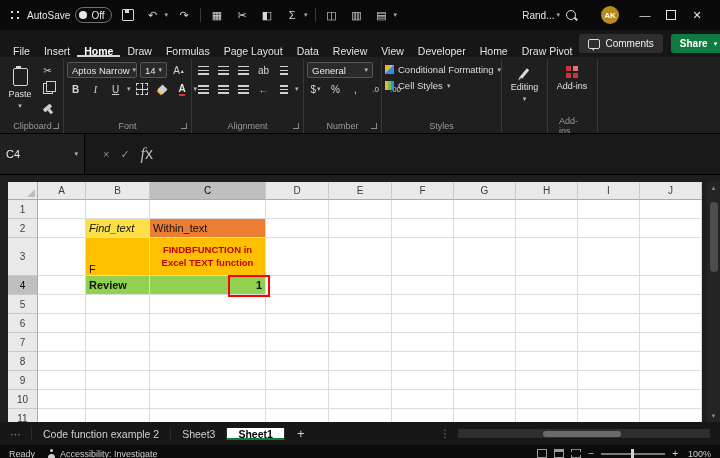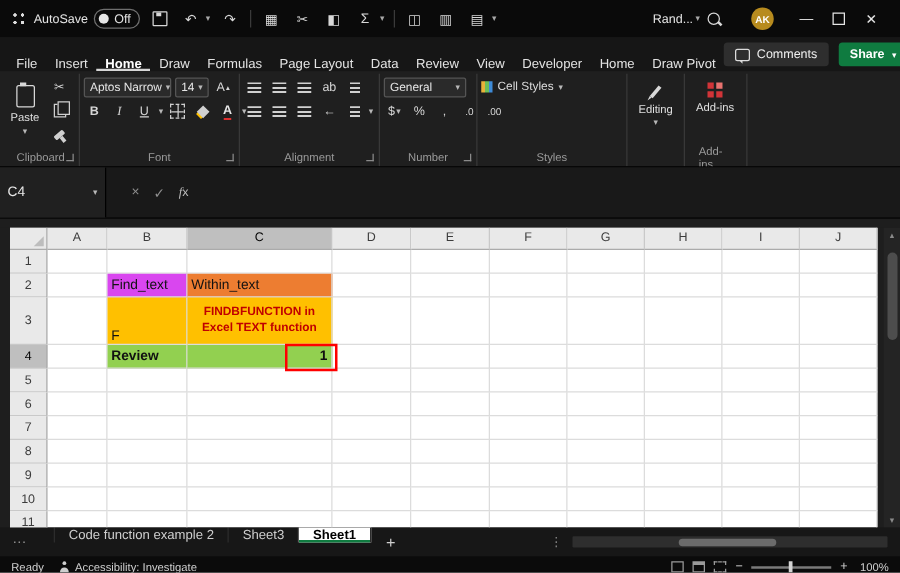--- a/index.html
+++ b/index.html
@@ -83,21 +83,21 @@
   .ic-addins span:nth-child(2){background:#E8726F;}
   .ic-analyze{width:14px;height:12px;position:relative;background:
     linear-gradient(to right,#d8d8d8 0 2px,transparent 2px 4px,#d8d8d8 4px 6px,transparent 6px 8px,#d8d8d8 8px 10px,transparent 10px);
     background-size:10px 9px;background-position:0 3px;background-repeat:no-repeat;}
   .ic-analyze::after{content:"";position:absolute;right:0;top:0;width:6px;height:6px;border:1.5px solid #d8d8d8;border-radius:50%;}
 
   
   .fbar{height:40px;background:#191919;display:flex;align-items:stretch;flex:none;border-bottom:1px solid #000;}
   .namebox{width:72px;background:#202020;border-right:1px solid #000;display:flex;align-items:center;padding:0 6px;color:#e8e8e8;font-size:11px;flex:none;}
   .fxzone{width:86px;display:flex;align-items:center;justify-content:center;gap:11px;color:#8f8f8f;font-size:11px;flex:none;}
-  .fxzone .fx{font-size:10px;color:#bdbdbd;}
+  .fxzone .fx{font-size:16px;color:#bdbdbd;}
   .fx i{font-family:"Liberation Serif",serif;}
   .finput{flex:1;background:#FFFFFF;color:#000;font-size:12px;padding:4px 8px;position:relative;}
   .finput .fchev{position:absolute;right:6px;top:4px;color:#777;font-size:8px;}
 
   .gapstrip{height:7px;background:#1E1E1E;flex:none;}
 
   
   .sheetwrap{height:240px;display:flex;background:#1E1E1E;flex:none;overflow:hidden;}
   .leftstrip{width:8px;background:#1E1E1E;flex:none;}
   .grid{width:694px;background:#fff;position:relative;flex:none;overflow:hidden;}
@@ -113,21 +113,21 @@
   .cell.multiline{flex-direction:column;justify-content:center;align-items:center;font-size:9.5px;line-height:1.3;font-weight:bold;}
   .annotation{position:absolute;box-sizing:border-box;border:2px solid #FF0000;left:220px;top:93px;width:42px;height:22px;pointer-events:none;}
   .rightstrip{flex:1;background:#1E1E1E;display:flex;justify-content:flex-end;}
   .vscroll{width:13px;background:#242424;position:relative;}
   .vthumb{position:absolute;top:20px;left:2.5px;width:8px;height:70px;background:#4D4D4D;border-radius:4px;}
   .varrow{position:absolute;left:0;width:13px;text-align:center;color:#8a8a8a;font-size:7px;}
 
   
   .tabbar{height:23px;background:#171717;display:flex;align-items:stretch;flex:none;color:#cfcfcf;font-size:10.5px;}
   .tab-nav{display:flex;align-items:center;gap:8px;padding:0 10px;color:#9a9a9a;font-size:11px;}
-  .stabs{display:flex;align-items:flex-start;margin-left:12px;}
+  .stabs{display:flex;align-items:center;}
   .stab{display:flex;align-items:center;padding:0 11px;border-right:1px solid #2c2c2c;white-space:nowrap;}
   .stab:first-child{border-left:1px solid #2c2c2c;}
   .stab.active{background:#FFFFFF;color:#000;font-weight:bold;box-shadow:inset 0 -2px 0 #107C41;}
   .addsheet{display:flex;align-items:center;padding:0 12px;color:#cfcfcf;font-size:13px;}
   .tab-right{flex:1;display:flex;align-items:center;gap:8px;padding-right:10px;justify-content:flex-end;}
   .hscroll{width:252px;height:9px;background:#2E2E2E;border-radius:1px;position:relative;}
   .hthumb{position:absolute;left:85px;top:1.5px;width:78px;height:6px;background:#6B6B6B;border-radius:3px;}
   .tab-dots{color:#8a8a8a;font-size:10px;}
 
   
@@ -346,20 +346,25 @@
       </div>
       <div class="grp-label">
         <span>Number</span>
           <span class="dlg"></span>
       </div>
     </div>
 
     <div class="rgroup" style="width:120px">
       <div class="grp-body col" style="gap:1px">
         <div class="stylebtn">
+          <span class="ic-sq ic-cf"></span>
+          <span>Conditional Formatting</span>
+            <span class="car">▾</span>
+        </div>
+        <div class="stylebtn">
           <span class="ic-sq ic-cs"></span>
           <span>Cell Styles</span>
             <span class="car">▾</span>
         </div>
       </div>
       <div class="grp-label">
         <span>Styles</span>
       </div>
     </div>
 
@@ -436,21 +441,21 @@
             <div class="cell" style="width: 63px;"></div>
             <div class="cell" style="width: 62px;"></div>
             <div class="cell" style="width: 62px;"></div>
             <div class="cell" style="width: 62px;"></div>
             <div class="cell" style="width: 62px;"></div>
             <div class="cell" style="width: 62px;"></div>
           </div>
           <div class="grow">
             <div class="rowhdr">2</div>
             <div class="cell" style="width: 48px;"></div>
-            <div class="cell" style="width: 64px; background: #d946ef;">Find_text</div>
+            <div class="cell" style="width: 64px; background: #fde047; font-style: italic;">Find_text</div>
             <div class="cell" style="width: 116px; background: rgb(237, 125, 49);">Within_text</div>
             <div class="cell" style="width: 63px;"></div>
             <div class="cell" style="width: 63px;"></div>
             <div class="cell" style="width: 62px;"></div>
             <div class="cell" style="width: 62px;"></div>
             <div class="cell" style="width: 62px;"></div>
             <div class="cell" style="width: 62px;"></div>
             <div class="cell" style="width: 62px;"></div>
           </div>
           <div class="grow tall">

